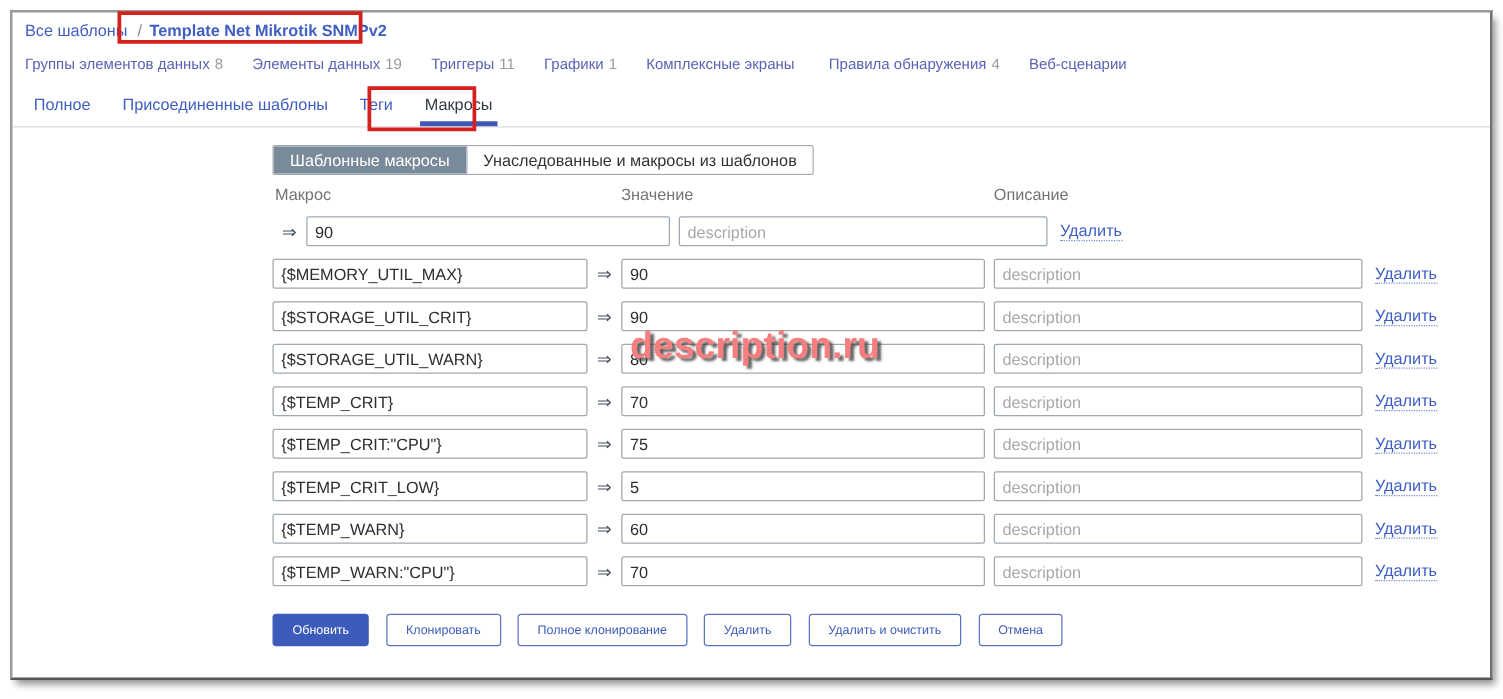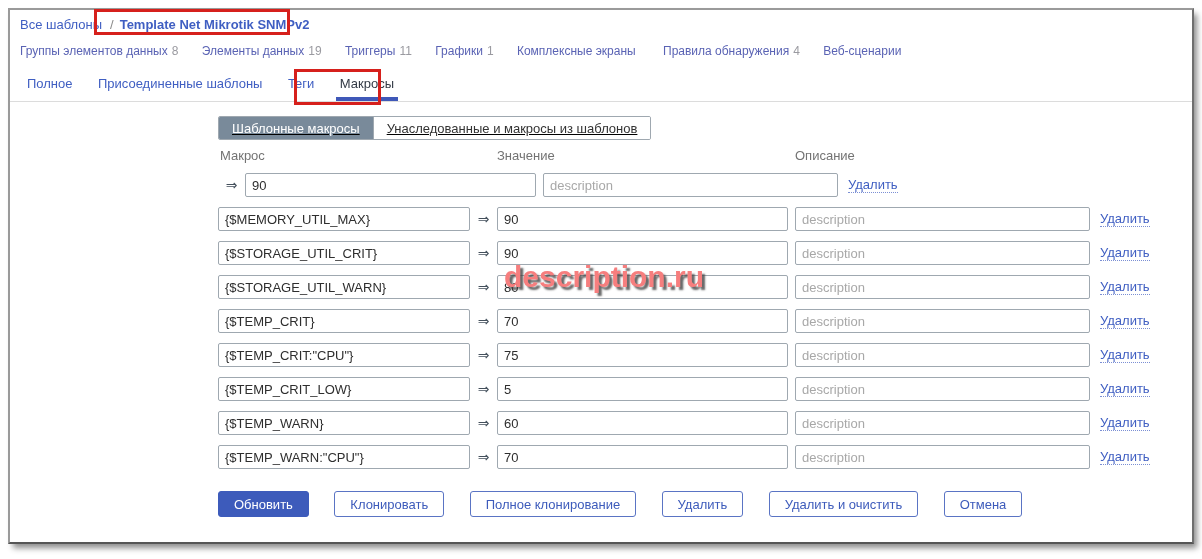--- a/index.html
+++ b/index.html
@@ -19,42 +19,42 @@
   .nav-count{color:#9a9aa0;margin-left:4px;}
   
   .tabs{position:absolute;left:0;top:62px;width:100%;box-sizing:border-box;padding-left:15px;
     border-bottom:1px solid #dcdcdc;white-space:nowrap;}
   .tab{display:inline-block;position:relative;margin-right:17px;padding:4px 2px 10px;
     font-size:13px;color:#3f5ec2;text-decoration:none;cursor:pointer;}
   .tab.active{color:#333a45;}
   .tab.active::after{content:"";position:absolute;left:-2px;right:-2px;bottom:0;height:4px;background:#3f58b8;}
   
   .form{position:absolute;left:208px;top:106px;}
-  .toggle{display:inline-flex;height:24px;box-sizing:border-box;border:1px solid #9fa8b0;border-radius:2px;overflow:hidden;text-decoration:underline;}
+  .toggle{display:inline-flex;height:24px;box-sizing:border-box;border:1px solid #9fa8b0;border-radius:2px;overflow:hidden;}
   .seg{display:inline-flex;align-items:center;padding:0 13px;font-size:13px;cursor:pointer;background:#fff;color:#333;}
   .seg.selected{background:#798a9a;color:#fff;}
   .seg + .seg{border-left:1px solid #9fa8b0;}
   .col-headers{position:relative;height:15px;margin-top:8px;font-size:13px;color:#737373;}
   .col-headers span{position:absolute;top:0;}
   .ch-macro{left:2px;} .ch-value{left:279px;} .ch-desc{left:577px;}
   .rows{margin-top:10px;}
   .row{display:flex;align-items:center;height:24px;margin-bottom:10px;}
   .inp{height:24px;box-sizing:border-box;border:1px solid #9fa8b0;border-radius:2px;padding:0 6px;
     font-size:13px;color:#2e2e2e;font-family:"Liberation Sans","DejaVu Sans",sans-serif;background:#fff;}
   .inp::placeholder{color:#a8a8a8;}
   .inp.macro{width:252px;}
   .arrow{width:27px;text-align:center;color:#44505c;font-size:14px;}
   .inp.value{width:291px;}
   .inp.desc{width:295px;margin-left:7px;}
   .link{color:#3f5ec2;text-decoration:none;cursor:pointer;border-bottom:1px dotted #7b8fd4;font-size:13px;}
   .remove{margin-left:10px;}
   .add-wrap{margin-top:4px;}
   .footer{margin-top:22px;white-space:nowrap;}
-  .btn{height:26px;box-sizing:border-box;margin-right:21px;padding:0 15px;border-radius:3px;
-    font-size:13px;font-family:"Liberation Sans","DejaVu Sans",sans-serif;cursor:pointer;
+  .btn{height:26px;box-sizing:border-box;margin-right:9px;padding:0 15px;border-radius:3px;
+    font-size:10px;font-family:"Liberation Sans","DejaVu Sans",sans-serif;cursor:pointer;
     background:#fff;border:1px solid #5a74c4;color:#3d5bbb;}
   .btn.primary{background:#3d5bbb;border-color:#3d5bbb;color:#fff;}
   
   .red-box{position:absolute;box-sizing:border-box;border:3px solid #d6201c;pointer-events:none;}
   .red-box-breadcrumb{left:94px;top:9px;width:196px;height:26px;}
   .red-box-tab{left:294px;top:69px;width:87px;height:36px;}
   .watermark{position:absolute;left:504px;top:260px;font-size:30px;font-weight:700;letter-spacing:0;
     color:#f67e7e;text-shadow:3px 3px 2px rgba(64,64,64,0.8);pointer-events:none;}
 </style>
 </head>

